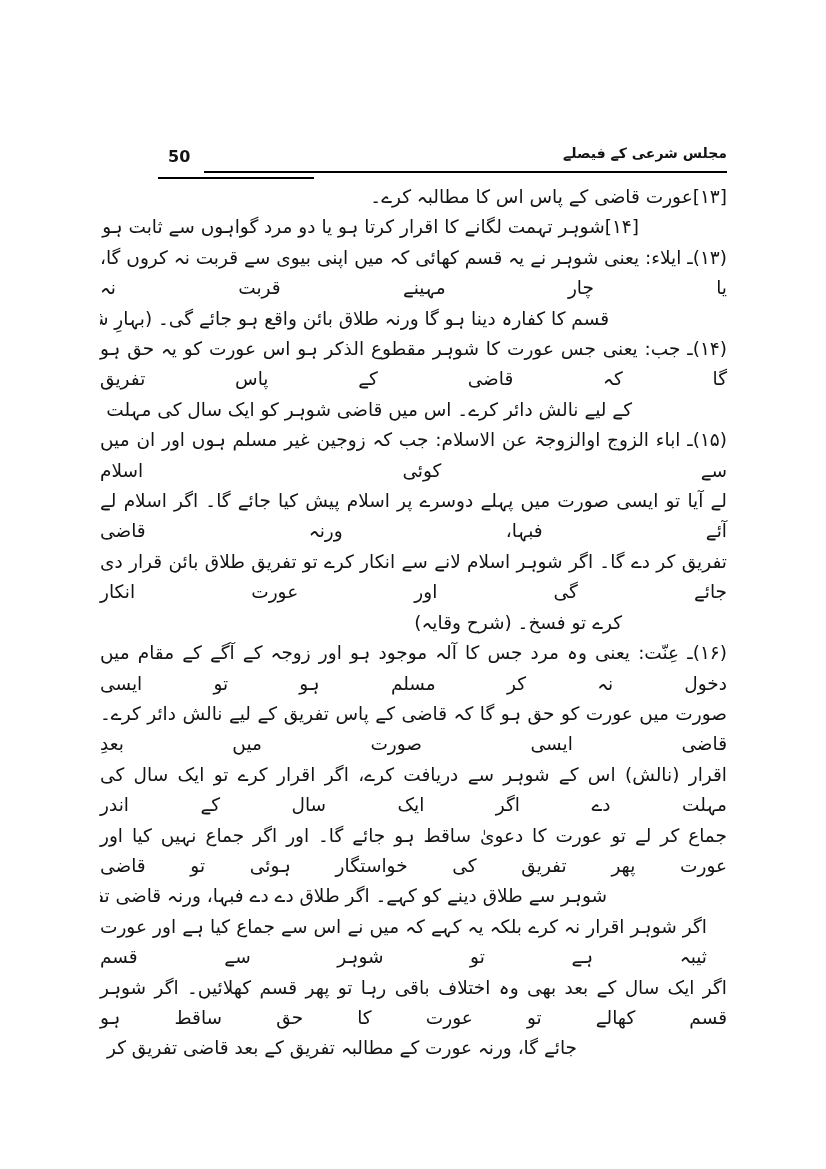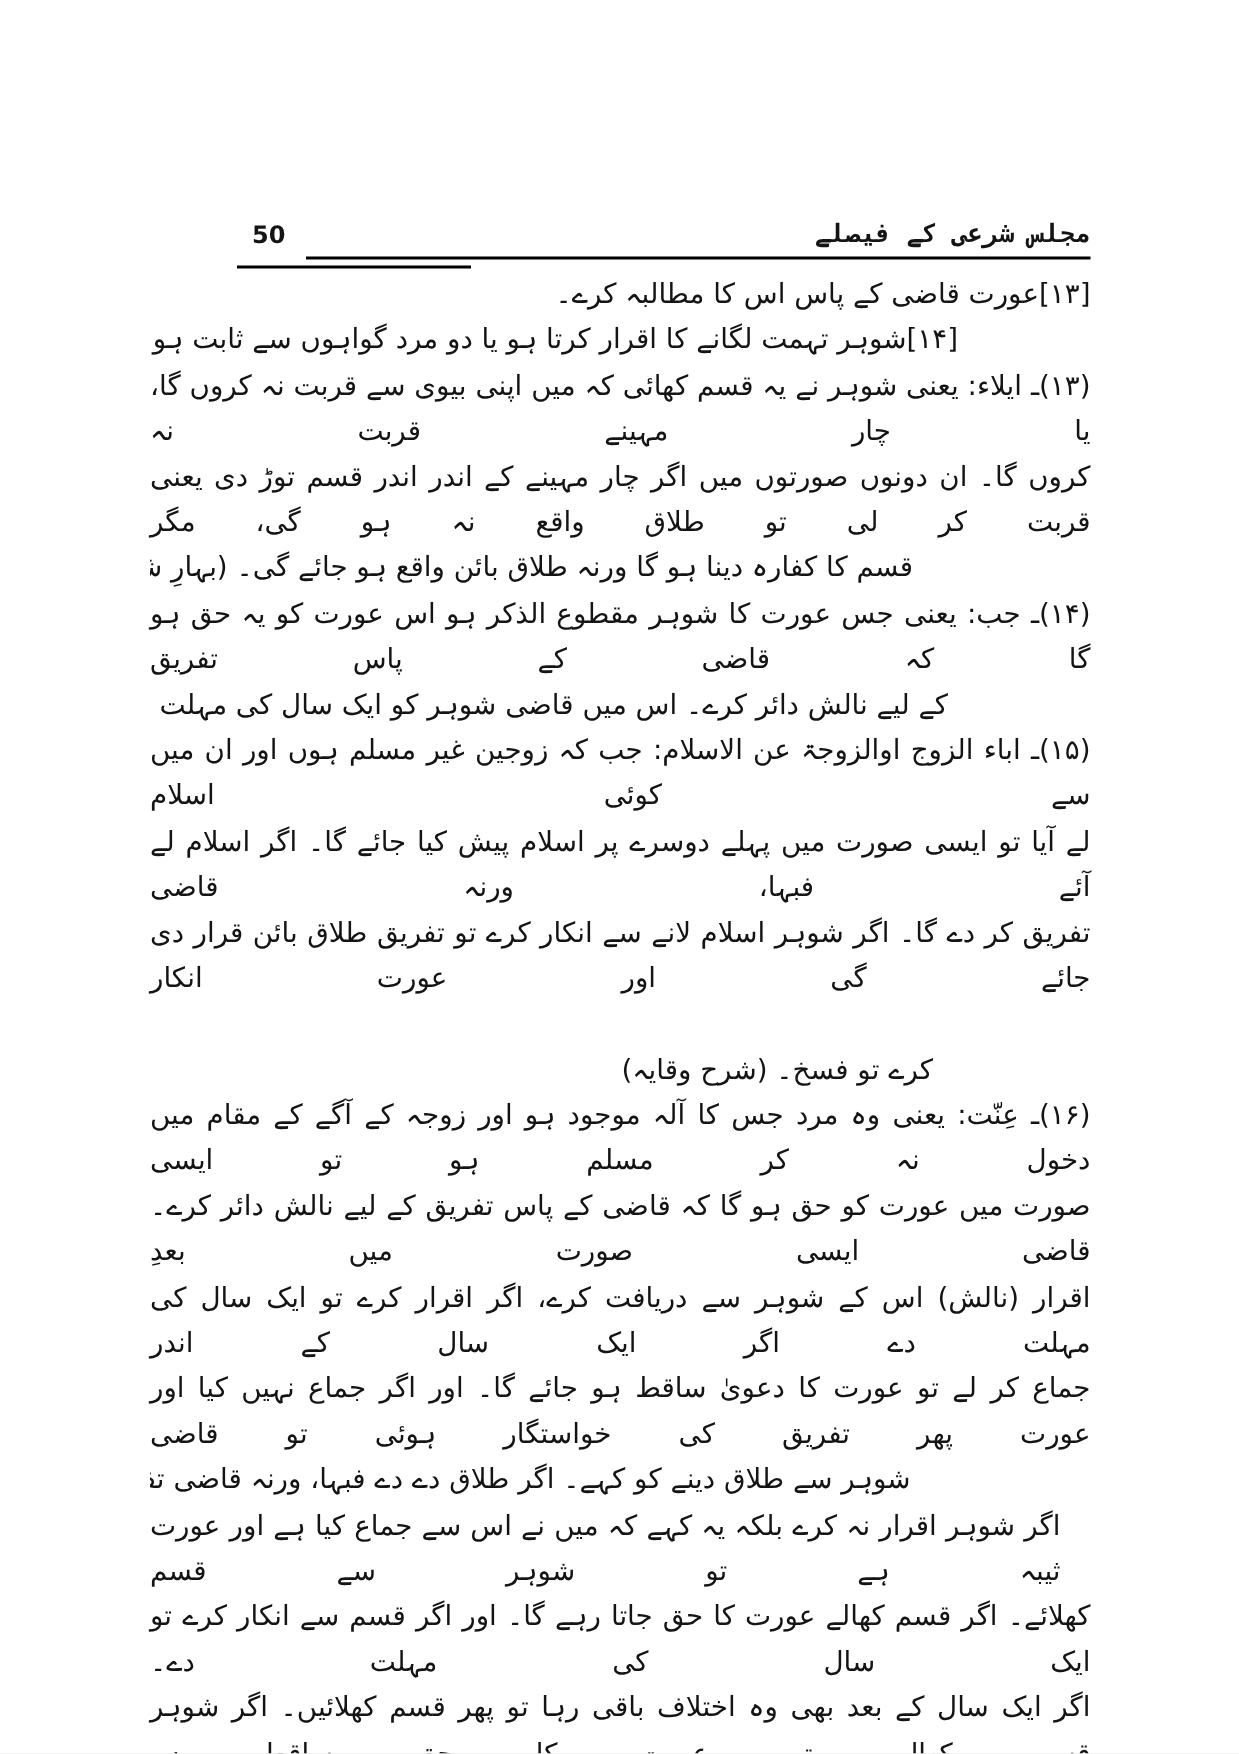--- a/index.html
+++ b/index.html
@@ -15,23 +15,22 @@
   .content{
     position:absolute;
     left:100px;top:145px;
     width:627px;
     direction:rtl;
   }
   
   .header{position:relative;height:37px;}
   .h-title{
     position:absolute;right:0;top:0;
-    font-size:17px;font-weight:bold;
+    font-size:14px;font-weight:bold;
     white-space:nowrap;
-    font-family:Liberation Mono, monospace;
   }
   .h-num{
     position:absolute;left:68px;top:2px;
     font-size:16px;font-weight:bold;
   }
   .h-rule{position:absolute;left:104px;right:0;top:26px;height:2px;background:#000;}
   .h-rule2{position:absolute;left:58px;width:156px;top:32px;height:2px;background:#000;}
   
   .body{position:absolute;left:0;top:37px;width:627px;}
   .line{
@@ -61,33 +60,31 @@
       <div class="h-rule"></div>
       <div class="h-rule2"></div>
     </div>
 
     <div class="body" id="body">
         <div class="line split">
           <span>[۱۳]عورت قاضی کے پاس اس کا مطالبہ کرے۔</span>
         </div>
         <div class="line end" style="padding-left: 0px; padding-right: 88px;"><span>[۱۴]شوہر تہمت لگانے کا اقرار کرتا ہو یا دو مرد گواہوں سے ثابت ہو۔ (بہارِ شریعت)</span></div>
         <div class="line justify"><span class="lead">(۱۳)ـ ایلاء: </span><span>یعنی شوہر نے یہ قسم کھائی کہ میں اپنی بیوی سے قربت نہ کروں گا، یا چار مہینے قربت نہ</span></div>
-        <div class="line justify"><span>کروں گا۔ ان دونوں صورتوں میں اگر چار مہینے کے اندر اندر قسم توڑ دی یعنی قربت کر لی تو طلاق واقع نہ ہو گی، مگر</span></div>
         <div class="line end" style="padding-left: 0px; padding-right: 118px;"><span>قسم کا کفارہ دینا ہو گا ورنہ طلاق بائن واقع ہو جائے گی۔ (بہارِ شریعت وعالمگیری)</span></div>
         <div class="line justify"><span class="lead">(۱۴)ـ جب: </span><span>یعنی جس عورت کا شوہر مقطوع الذکر ہو اس عورت کو یہ حق ہو گا کہ قاضی کے پاس تفریق</span></div>
         <div class="line end" style="padding-left: 0px; padding-right: 95px;"><span>کے لیے نالش دائر کرے۔ اس میں قاضی شوہر کو ایک سال کی مہلت نہیں دے گا۔ (کما فی عامۃ الکتب)</span></div>
         <div class="line justify"><span class="lead">(۱۵)ـ اباء الزوج اوالزوجۃ عن الاسلام: </span><span>جب کہ زوجین غیر مسلم ہوں اور ان میں سے کوئی اسلام</span></div>
         <div class="line justify"><span>لے آیا تو ایسی صورت میں پہلے دوسرے پر اسلام پیش کیا جائے گا۔ اگر اسلام لے آئے فبہا، ورنہ قاضی</span></div>
         <div class="line justify"><span>تفریق کر دے گا۔ اگر شوہر اسلام لانے سے انکار کرے تو تفریق طلاق بائن قرار دی جائے گی اور عورت انکار</span></div>
-        <div class="line end" style="padding-left: 0px; padding-right: 105px; margin-top: 30px;"><span>کرے تو فسخ۔ (شرح وقایہ)</span></div>
+        <div class="line end" style="padding-left: 0px; padding-right: 105px;"><span>کرے تو فسخ۔ (شرح وقایہ)</span></div>
         <div class="line justify"><span class="lead">(۱۶)ـ عِنّت: </span><span>یعنی وہ مرد جس کا آلہ موجود ہو اور زوجہ کے آگے کے مقام میں دخول نہ کر مسلم ہو تو ایسی</span></div>
         <div class="line justify"><span>صورت میں عورت کو حق ہو گا کہ قاضی کے پاس تفریق کے لیے نالش دائر کرے۔ قاضی ایسی صورت میں بعدِ</span></div>
         <div class="line justify"><span>اقرار (نالش) اس کے شوہر سے دریافت کرے، اگر اقرار کرے تو ایک سال کی مہلت دے اگر ایک سال کے اندر</span></div>
         <div class="line justify"><span>جماع کر لے تو عورت کا دعویٰ ساقط ہو جائے گا۔ اور اگر جماع نہیں کیا اور عورت پھر تفریق کی خواستگار ہوئی تو قاضی</span></div>
         <div class="line end" style="padding-left: 0px; padding-right: 120px;"><span>شوہر سے طلاق دینے کو کہے۔ اگر طلاق دے دے فبہا، ورنہ قاضی تفریق کر دے۔ (بہارِ شریعت)</span></div>
         <div class="line justify" style="padding-left: 0px; padding-right: 20px;"><span>اگر شوہر اقرار نہ کرے بلکہ یہ کہے کہ میں نے اس سے جماع کیا ہے اور عورت ثیبہ ہے تو شوہر سے قسم</span></div>
-        <div class="line justify"><span>کھلائے۔ اگر قسم کھالے عورت کا حق جاتا رہے گا۔ اور اگر قسم سے انکار کرے تو ایک سال کی مہلت دے۔</span></div>
         <div class="line justify"><span>اگر ایک سال کے بعد بھی وہ اختلاف باقی رہا تو پھر قسم کھلائیں۔ اگر شوہر قسم کھالے تو عورت کا حق ساقط ہو</span></div>
         <div class="line end" style="padding-left: 0px; padding-right: 150px;"><span>جائے گا، ورنہ عورت کے مطالبہ تفریق کے بعد قاضی تفریق کر دے۔ (بہارِ شریعت)</span></div>
       </div>
 
   </div>
 </div>
 
 </body></html>

